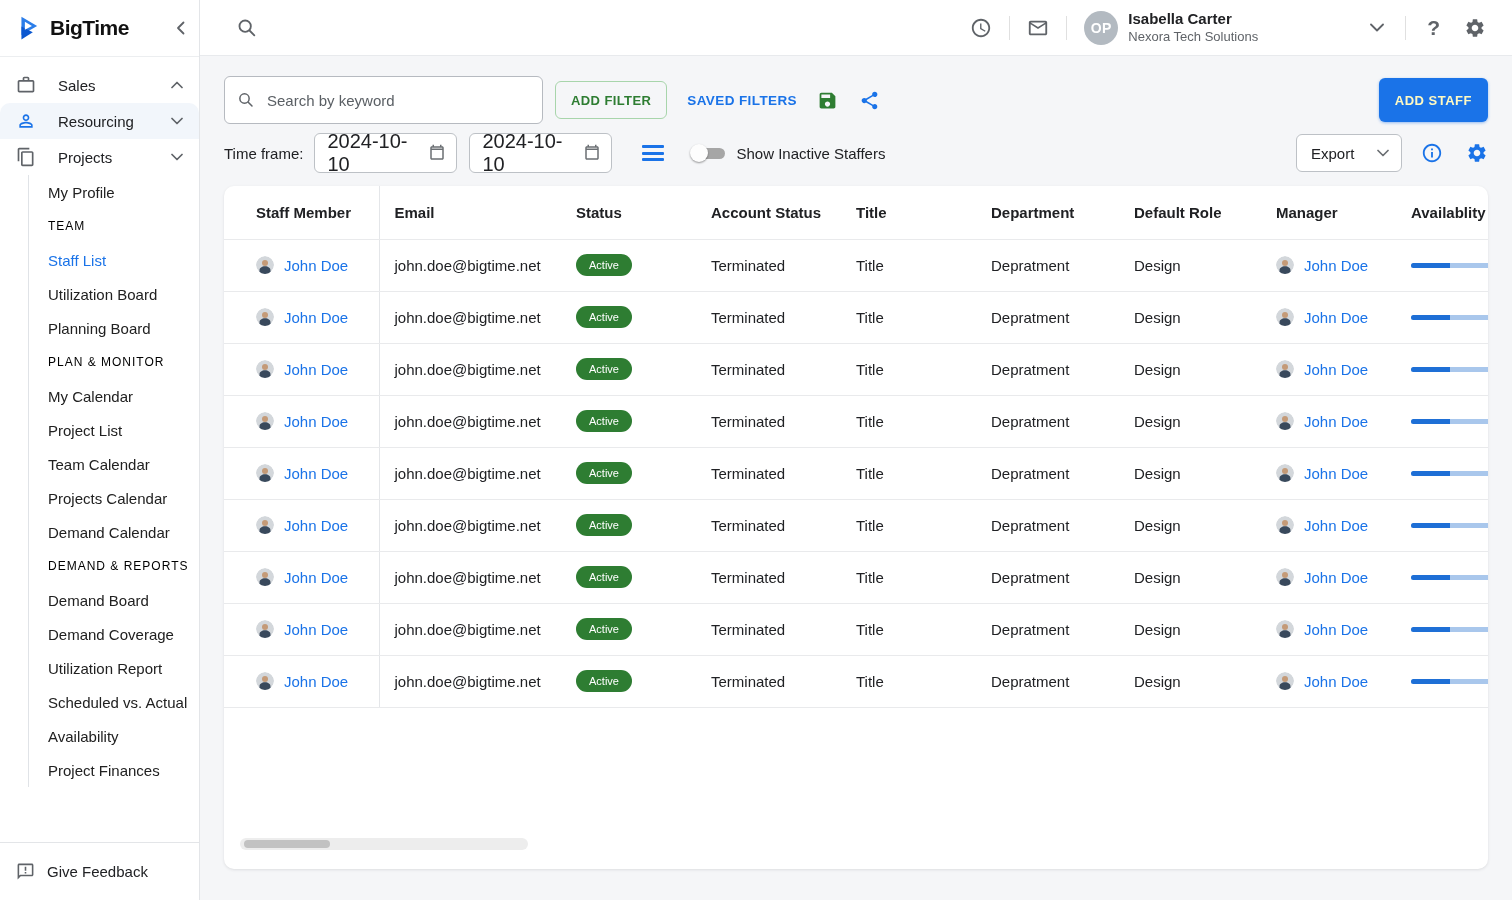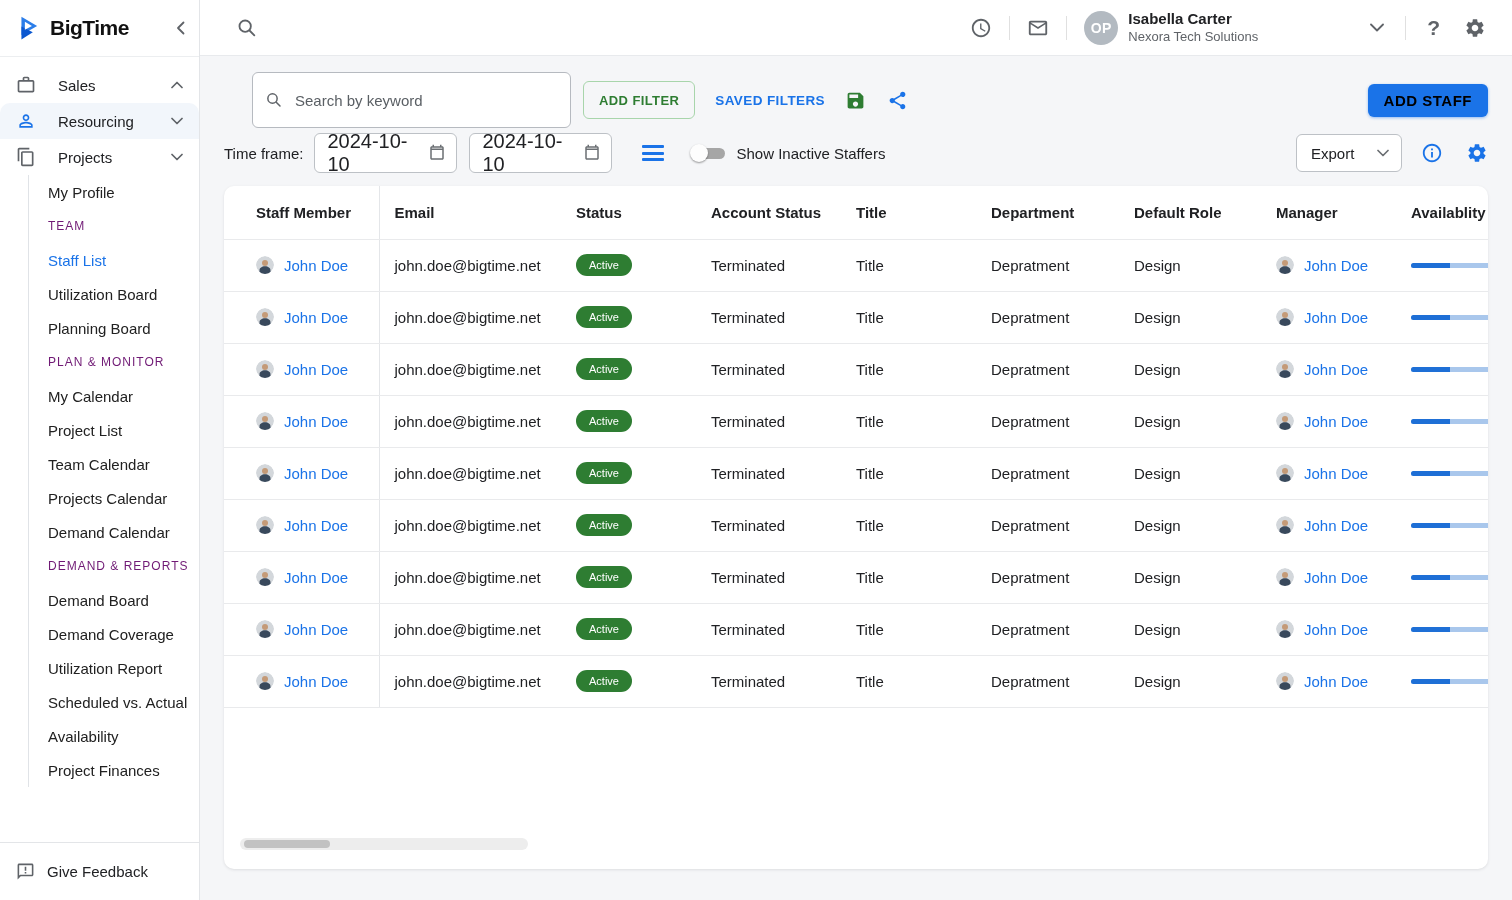--- a/index.html
+++ b/index.html
@@ -17,49 +17,49 @@
   .collapse-btn{margin-left:auto;display:flex;align-items:center;cursor:pointer;}
   .dashboard-row{height:52px;display:flex;align-items:center;gap:14px;padding:0 16px;
     border-bottom:1px solid #eceef0;font-size:15px;flex:none;cursor:pointer;}
   .nav{flex:1;padding-top:10px;overflow:hidden;}
   .nav-item{height:36px;display:flex;align-items:center;gap:22px;padding:0 16px;font-size:15px;cursor:pointer;}
   .nav-item .chev{margin-left:auto;display:flex;align-items:center;}
   .nav-item.highlight{background:#f2f6fb;border-radius:10px 10px 0 0;}
   .submenu{margin-left:28px;border-left:1px solid #e0e3e7;padding-left:19px;}
   .sub-item{height:34px;display:flex;align-items:center;font-size:15px;color:#212121;cursor:pointer;}
   .sub-item.active{color:#1a73e8;}
-  .sub-header{height:34px;display:flex;align-items:center;font-size:12px;letter-spacing:1px;color:#701a75;}
+  .sub-header{height:34px;display:flex;align-items:center;font-size:12px;letter-spacing:1px;color:#000000;}
   .feedback-row{height:57px;border-top:1px solid #e3e5e8;display:flex;align-items:center;gap:12px;
     padding:0 16px;font-size:15px;flex:none;cursor:pointer;}
   
   .topbar{position:absolute;left:200px;top:0;right:0;height:56px;background:#fff;border-bottom:1px solid #e8eaed;
     display:flex;align-items:center;padding:0 26px 0 36px;box-sizing:border-box;z-index:2;}
   .vdiv{width:1px;height:24px;background:#e0e0e0;}
   .tb-icon{display:flex;align-items:center;justify-content:center;cursor:pointer;}
   .avatar-lg{width:34px;height:34px;border-radius:50%;background:#b3bac1;color:#fff;font-weight:bold;
     font-size:14px;display:flex;align-items:center;justify-content:center;letter-spacing:.5px;flex:none;}
   .user-block{margin-left:10px;line-height:1.25;}
   .user-name{font-size:15px;font-weight:bold;color:#202124;}
   .user-company{font-size:13px;color:#5f6368;margin-top:1px;}
   .help-q{font-size:21px;font-weight:bold;color:#5f6368;cursor:pointer;}
   
   .main{position:absolute;left:200px;top:57px;right:0;bottom:0;padding:23px 24px 0 24px;box-sizing:border-box;}
   .toolbar-row{display:flex;align-items:center;height:40px;margin-bottom:13px;}
-  .search-box{width:319px;height:56px;background:#fff;border:1px solid #b6bac0;border-radius:6px;
-    display:flex;align-items:center;padding:0 12px;gap:10px;box-sizing:border-box;margin-left:28px;}
+  .search-box{width:319px;height:48px;background:#fff;border:1px solid #b6bac0;border-radius:6px;
+    display:flex;align-items:center;padding:0 12px;gap:10px;box-sizing:border-box;}
   .search-box input{border:none;outline:none;font-size:15px;flex:1;background:transparent;color:#202124;
     font-family:"Liberation Sans",sans-serif;}
   .search-box input::placeholder{color:#5a5f64;}
   .btn-outline-green{margin-left:12px;height:38px;padding:0 15px;border:1px solid #a8d5ab;border-radius:6px;
     color:#2e7d32;font-weight:bold;font-size:13px;background:transparent;letter-spacing:.4px;cursor:pointer;
     font-family:"Liberation Sans",sans-serif;}
   .link-blue{margin-left:20px;color:#1a73e8;font-weight:bold;font-size:13.5px;letter-spacing:.4px;cursor:pointer;}
   .icon-btn{display:flex;align-items:center;cursor:pointer;}
-  .btn-primary{margin-left:auto;height:33px;padding:0 16px;background:#1a73e8;color:#000000;border:none;border-radius:6px;
-    font-weight:bold;font-size:15px;letter-spacing:.5px;cursor:pointer;box-shadow:0 1px 3px rgba(26,115,232,.45);
+  .btn-primary{margin-left:auto;height:44px;padding:0 16px;background:#1a73e8;color:#fef9c3;border:none;border-radius:6px;
+    font-weight:bold;font-size:13px;letter-spacing:.5px;cursor:pointer;box-shadow:0 1px 3px rgba(26,115,232,.45);
     font-family:"Liberation Sans",sans-serif;}
   .filter-row{display:flex;align-items:center;height:40px;margin-bottom:13px;}
   .tf-label{font-size:15px;margin-right:11px;}
   .date-input{width:143px;height:40px;border:1px solid #bdc1c6;border-radius:6px;background:#fff;
     display:flex;align-items:center;padding:0 10px 0 12px;box-sizing:border-box;margin-right:12px;cursor:pointer;}
   .date-input .val{font-size:20px;flex:1;}
   .hamburger{margin-left:18px;display:flex;flex-direction:column;gap:3.5px;cursor:pointer;}
   .hamburger span{display:block;width:22px;height:3px;background:#1a73e8;border-radius:1px;}
   .toggle{position:relative;width:36px;height:18px;margin-left:26px;cursor:pointer;flex:none;}
   .toggle .track{position:absolute;left:6px;top:3.5px;width:29px;height:11px;background:#a6a6a6;border-radius:6px;}

